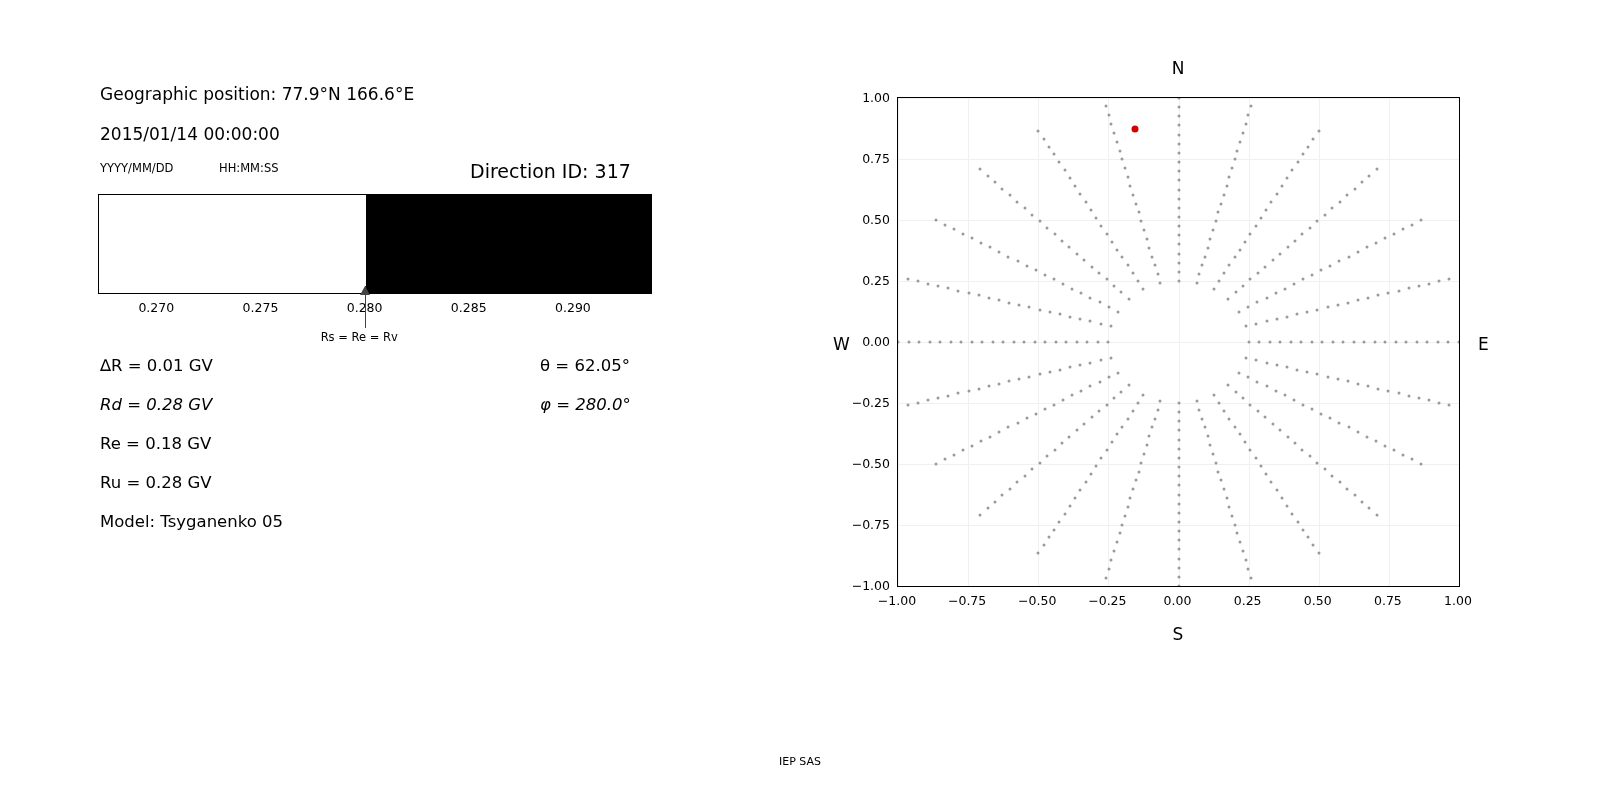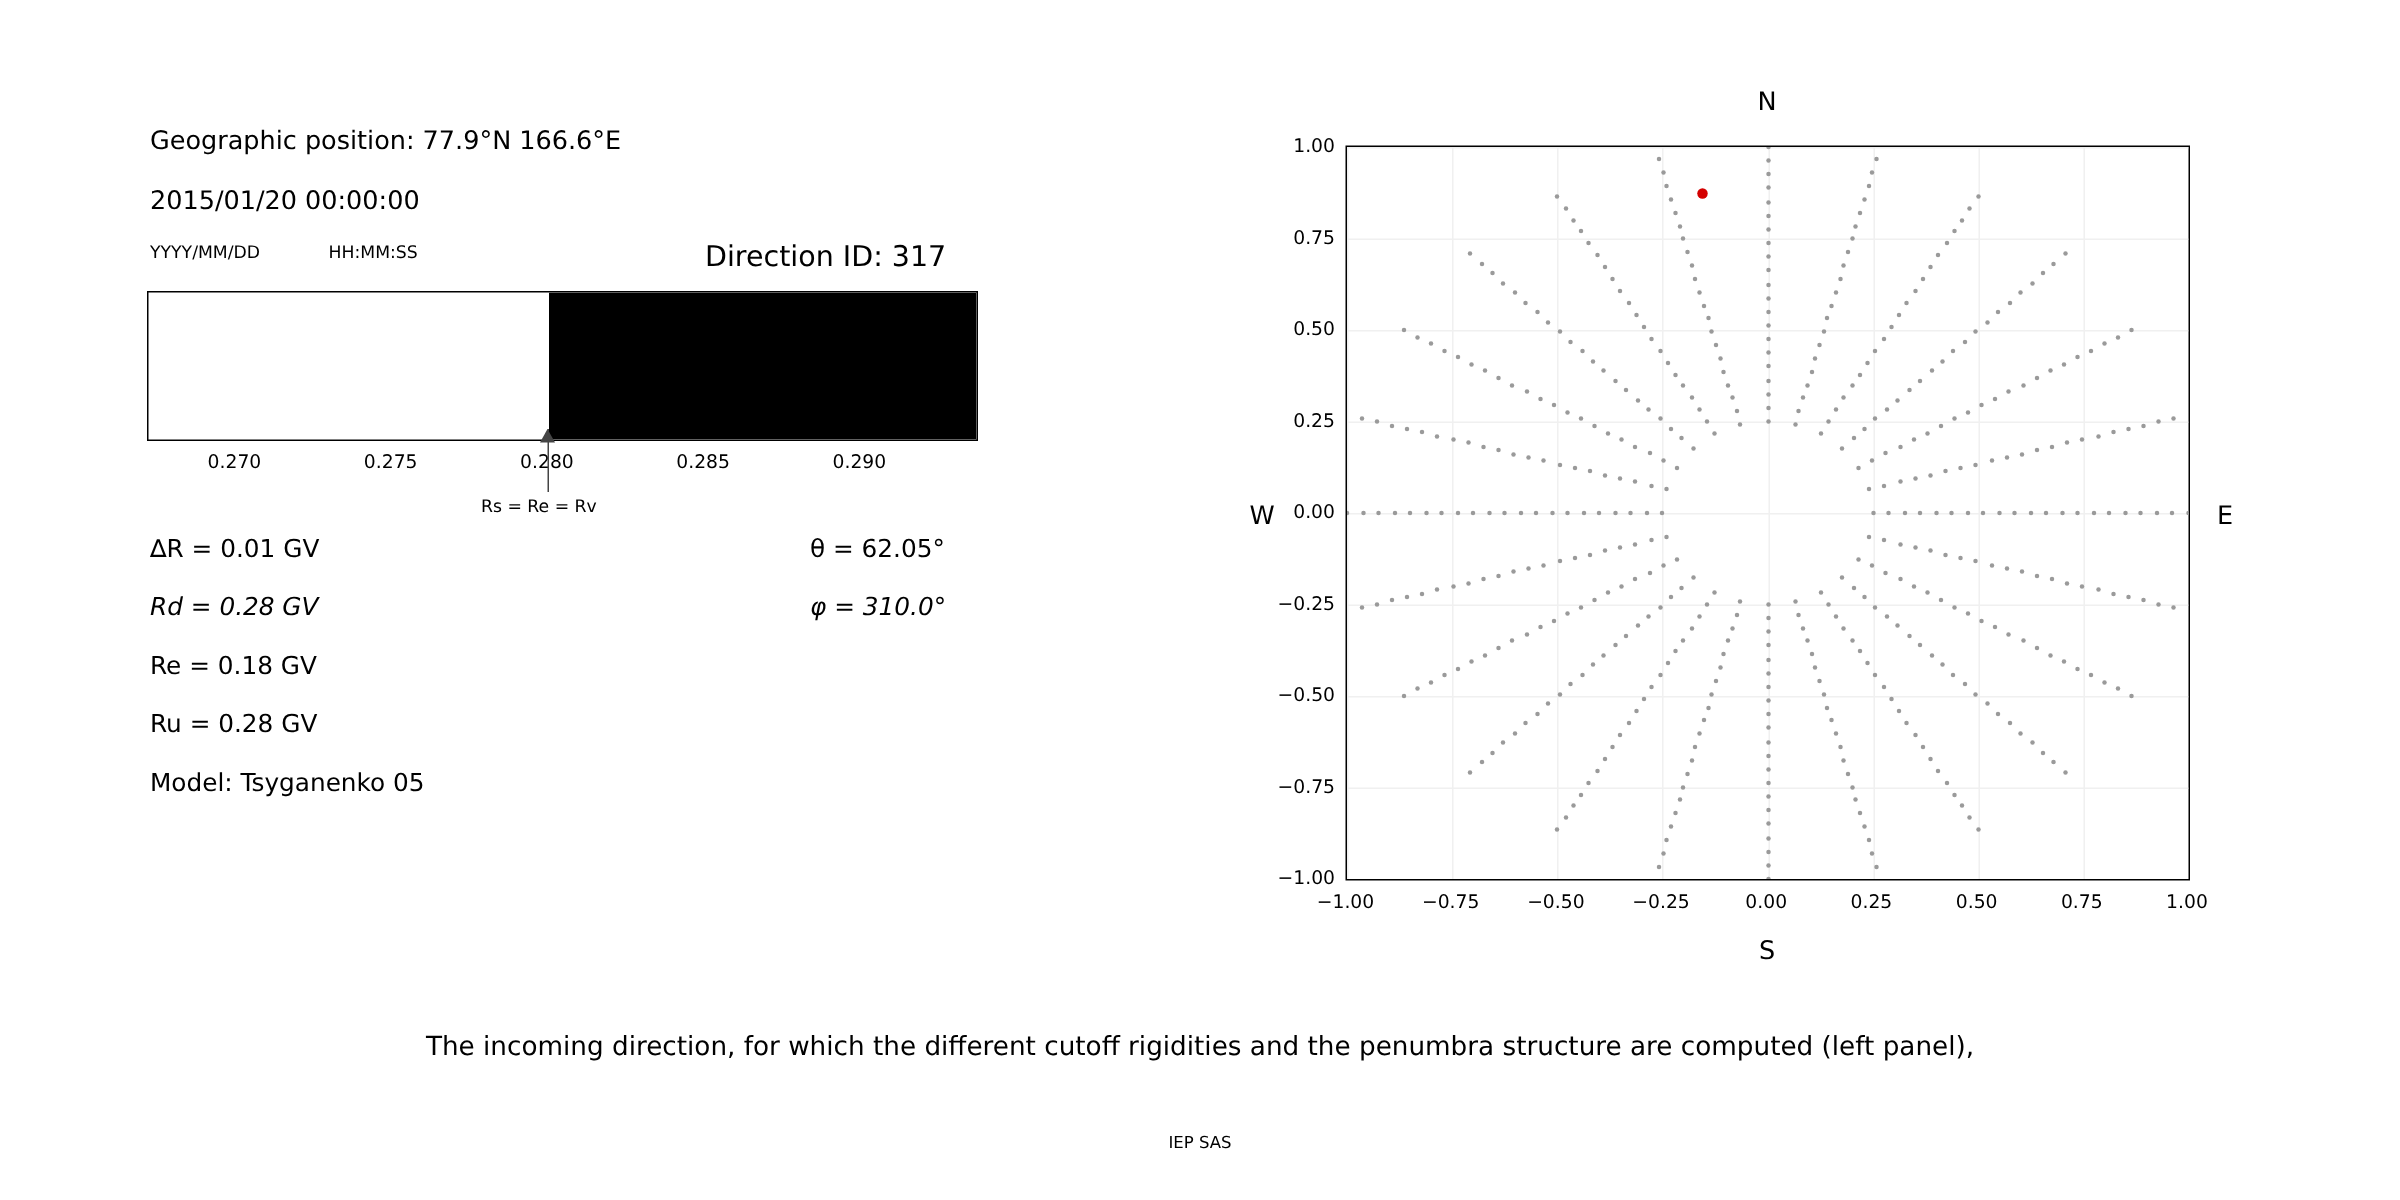--- a/index.html
+++ b/index.html
@@ -225,21 +225,21 @@
     font-size: 11px;
   }
 </style>
 </head>
 <body>
 
 <div id="left-panel">
 
   <div class="txt" id="geo-position">Geographic position: 77.9°N 166.6°E</div>
 
-  <div class="txt" id="datetime-value">2015/01/20 00:00:00</div>
+  <div class="txt" id="datetime-value">2015/01/14 00:00:00</div>
 
   <div class="txt" id="date-format-label">YYYY/MM/DD</div>
 
   <div class="txt" id="time-format-label">HH:MM:SS</div>
 
   <div class="txt" id="direction-id">Direction ID: 317</div>
 
   <div id="penumbra-plot">
     <div id="penumbra-black-region" style="left: 266.626px; width: 285.374px; background: rgb(0, 0, 0);"></div>
   </div>
@@ -256,21 +256,21 @@
   <div id="rs-arrow-head" style="left: 359.626px;"></div>
   <div class="txt" id="rs-label" style="left: 320.626px;">Rs = Re = Rv</div>
 
   <div class="txt param col-left row1">∆R = 0.01 GV</div>
   <div class="txt param col-left row2">Rd = 0.28 GV</div>
   <div class="txt param col-left row3">Re = 0.18 GV</div>
   <div class="txt param col-left row4">Ru = 0.28 GV</div>
   <div class="txt param col-left row5">Model: Tsyganenko 05</div>
 
   <div class="txt param col-right row1">θ = 62.05°</div>
-  <div class="txt param col-right row2">φ = 310.0°</div>
+  <div class="txt param col-right row2">φ = 280.0°</div>
 </div>
 
 <div id="right-panel">
   <div id="label-N">N</div>
   <div id="label-S">S</div>
   <div id="label-W">W</div>
   <div id="label-E">E</div>
 
   <div id="scatter-frame">
     <div id="grid-layer">
@@ -820,15 +820,14 @@
       <div class="ax-tick-y" style="left: 40px; width: 50px; top: 402px;">−0.25</div>
       <div class="ax-tick-y" style="left: 40px; width: 50px; top: 341px;">0.00</div>
       <div class="ax-tick-y" style="left: 40px; width: 50px; top: 280px;">0.25</div>
       <div class="ax-tick-y" style="left: 40px; width: 50px; top: 219px;">0.50</div>
       <div class="ax-tick-y" style="left: 40px; width: 50px; top: 158px;">0.75</div>
       <div class="ax-tick-y" style="left: 40px; width: 50px; top: 97px;">1.00</div>
     </div>
 </div>
 
 <div id="caption">
-  <div>The incoming direction, for which the different cutoff rigidities and the penumbra structure are computed (left panel),</div>
 </div>
 <div id="footer-credit">IEP SAS</div>
 
 </body></html>

